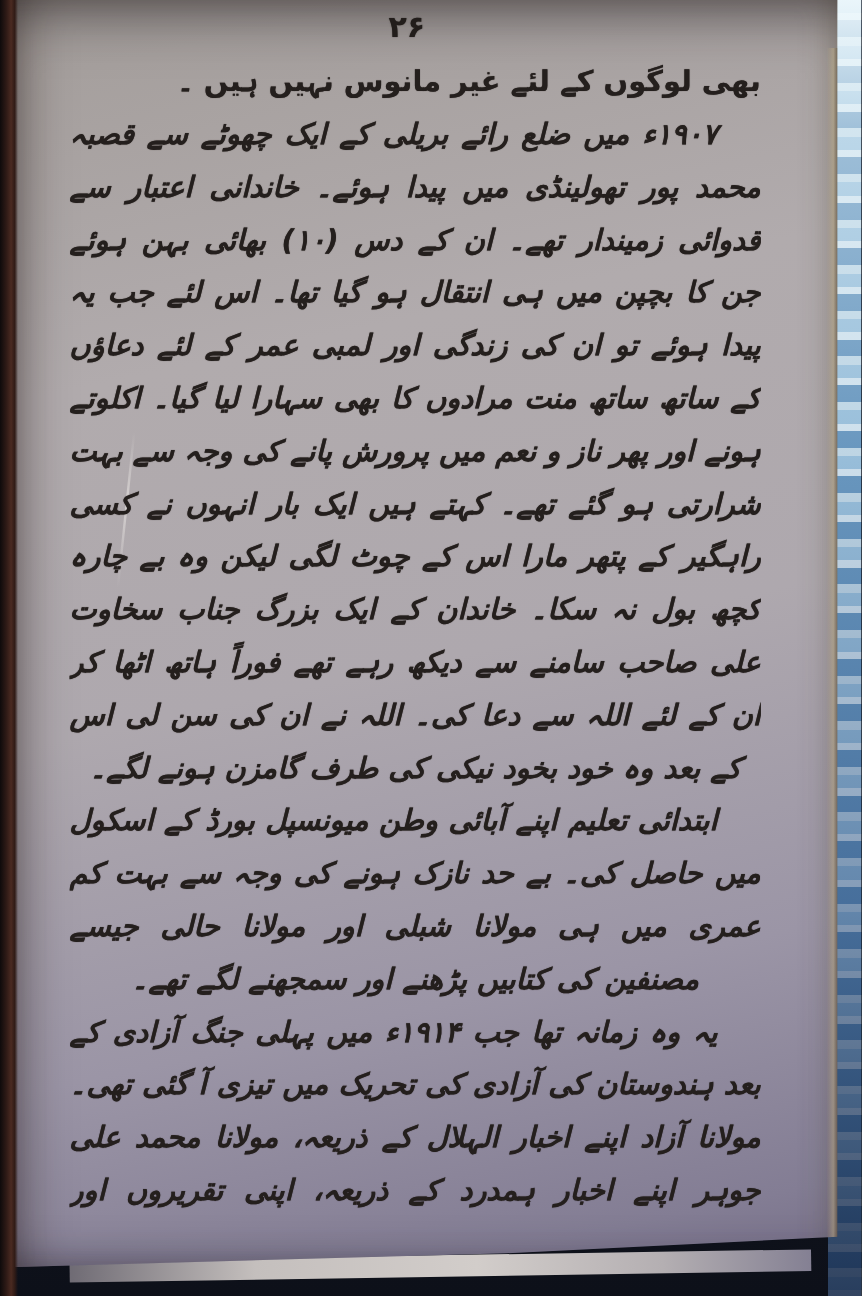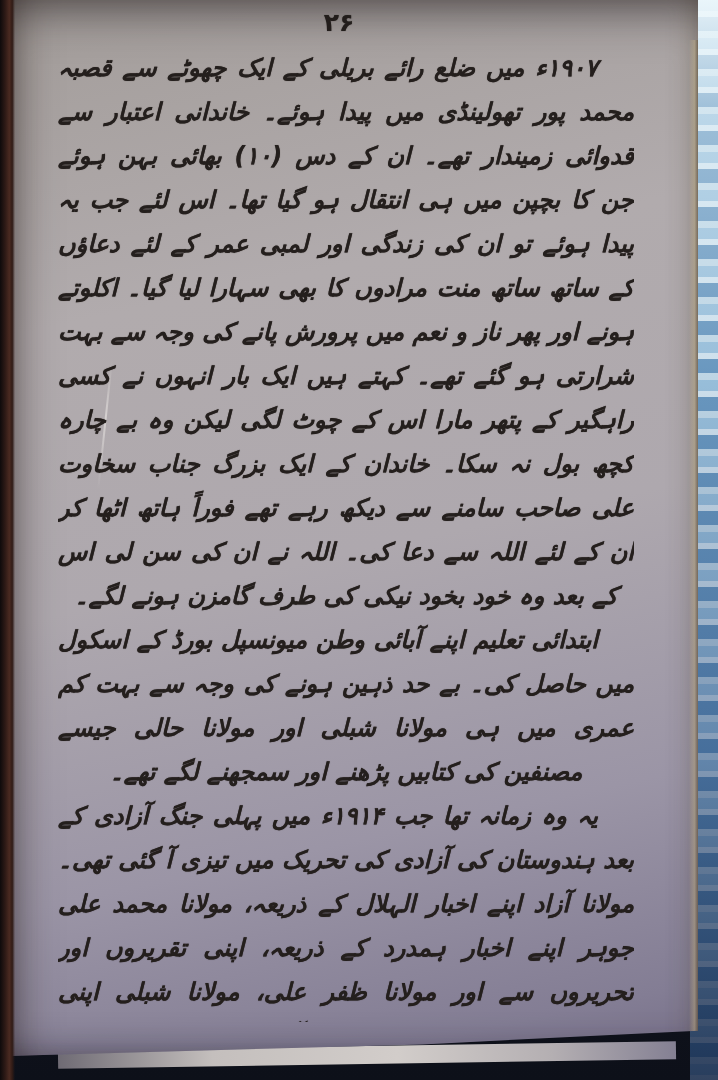--- a/index.html
+++ b/index.html
@@ -78,20 +78,21 @@
 
   <div class="cloth"></div>
   <div class="under-edge"></div>
 
   <div class="page">
     <div class="crease"></div>
 
     <div class="page-number">۲۶</div>
 
     <div class="text-block">
+      <p class="para flush-start">بھی لوگوں کے لئے غیر مانوس نہیں ہیں ۔</p>
       <p class="para indent center-last">۱۹۰۷ء میں ضلع رائے بریلی کے ایک چھوٹے سے قصبہ محمد پور تھولینڈی میں پیدا ہوئے۔ خاندانی اعتبار سے قدوائی زمیندار تھے۔ ان کے دس (۱۰) بھائی بہن ہوئے جن کا بچپن میں ہی انتقال ہو گیا تھا۔ اس لئے جب یہ پیدا ہوئے تو ان کی زندگی اور لمبی عمر کے لئے دعاؤں کے ساتھ ساتھ منت مرادوں کا بھی سہارا لیا گیا۔ اکلوتے ہونے اور پھر ناز و نعم میں پرورش پانے کی وجہ سے بہت شرارتی ہو گئے تھے۔ کہتے ہیں ایک بار انہوں نے کسی راہگیر کے پتھر مارا اس کے چوٹ لگی لیکن وہ بے چارہ کچھ بول نہ سکا۔ خاندان کے ایک بزرگ جناب سخاوت علی صاحب سامنے سے دیکھ رہے تھے فوراً ہاتھ اٹھا کر ان کے لئے اللہ سے دعا کی۔ اللہ نے ان کی سن لی اس کے بعد وہ خود بخود نیکی کی طرف گامزن ہونے لگے۔</p>
-      <p class="para indent center-last">ابتدائی تعلیم اپنے آبائی وطن میونسپل بورڈ کے اسکول میں حاصل کی۔ بے حد ذہین ہونے کی وجہ سے بہت کم عمری میں ہی مولانا شبلی اور مولانا حالی جیسے مصنفین کی کتابیں پڑھنے اور سمجھنے لگے تھے۔</p>
+      <p class="para indent center-last">ابتدائی تعلیم اپنے آبائی وطن میونسپل بورڈ کے اسکول میں حاصل کی۔ بے حد نازک ہونے کی وجہ سے بہت کم عمری میں ہی مولانا شبلی اور مولانا حالی جیسے مصنفین کی کتابیں پڑھنے اور سمجھنے لگے تھے۔</p>
       <p class="para indent">یہ وہ زمانہ تھا جب ۱۹۱۴ء میں پہلی جنگ آزادی کے بعد ہندوستان کی آزادی کی تحریک میں تیزی آ گئی تھی۔ مولانا آزاد اپنے اخبار الہلال کے ذریعہ، مولانا محمد علی جوہر اپنے اخبار ہمدرد کے ذریعہ، اپنی تقریروں اور تحریروں سے اور مولانا ظفر علی، مولانا شبلی اپنی انقلابی نظموں کے ذریعہ تحریک آزادی کو جلا بخش رہے تھے۔ ۱۹۲۰ء میں تحریک خلافت اور عدم تعاون کی تحریک نے ہندوستان کو جھنجھوڑ کر رکھ دیا تھا۔ انہی حالات میں والد صاحب ندوہ تعلیم حاصل کرنے کی غرض سے آئے۔ ندوہ کا مقصد یہ تھا کہ اس اہم اور نازک دور میں دین و دنیا کی تفریق کو دور کرکے قدیم و جدید کے سنگم میں قوم و ملت کو صحیح راستہ دکھایا جا سکے۔ ملک کی اسی فضا میں والد صاحب کی تربیت ہوئی۔ اور اپنی</p>
     </div>
   </div>
 
   <div class="spine"></div>
 </div>
 
 </body></html>

